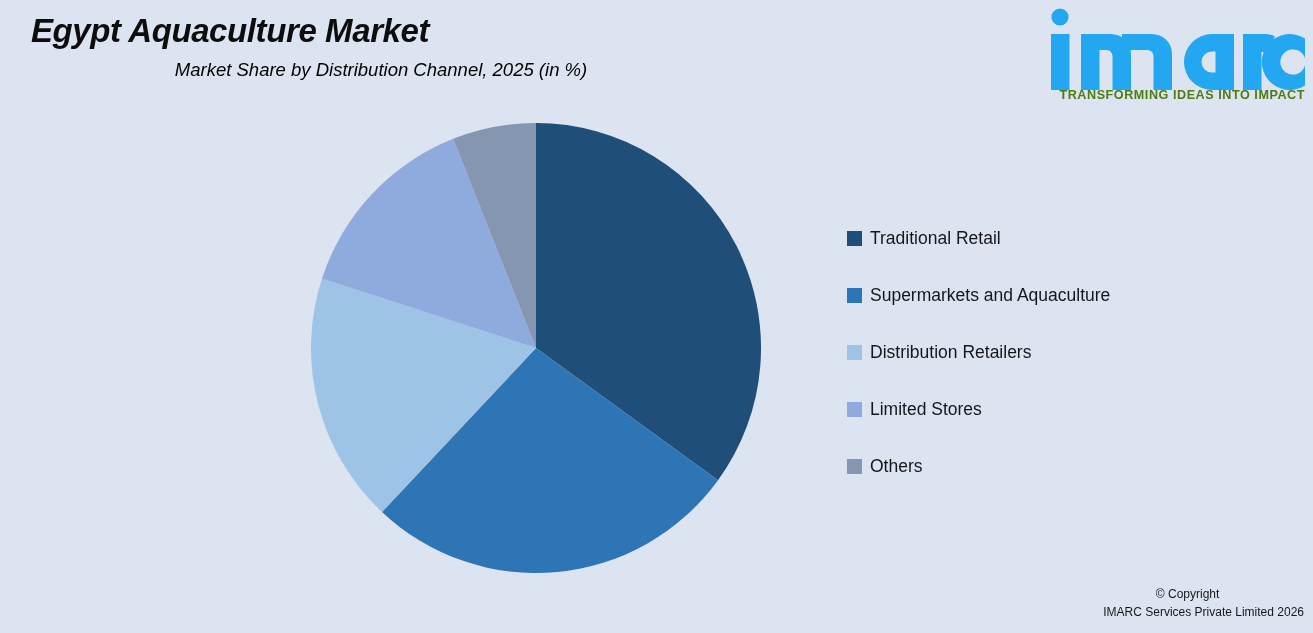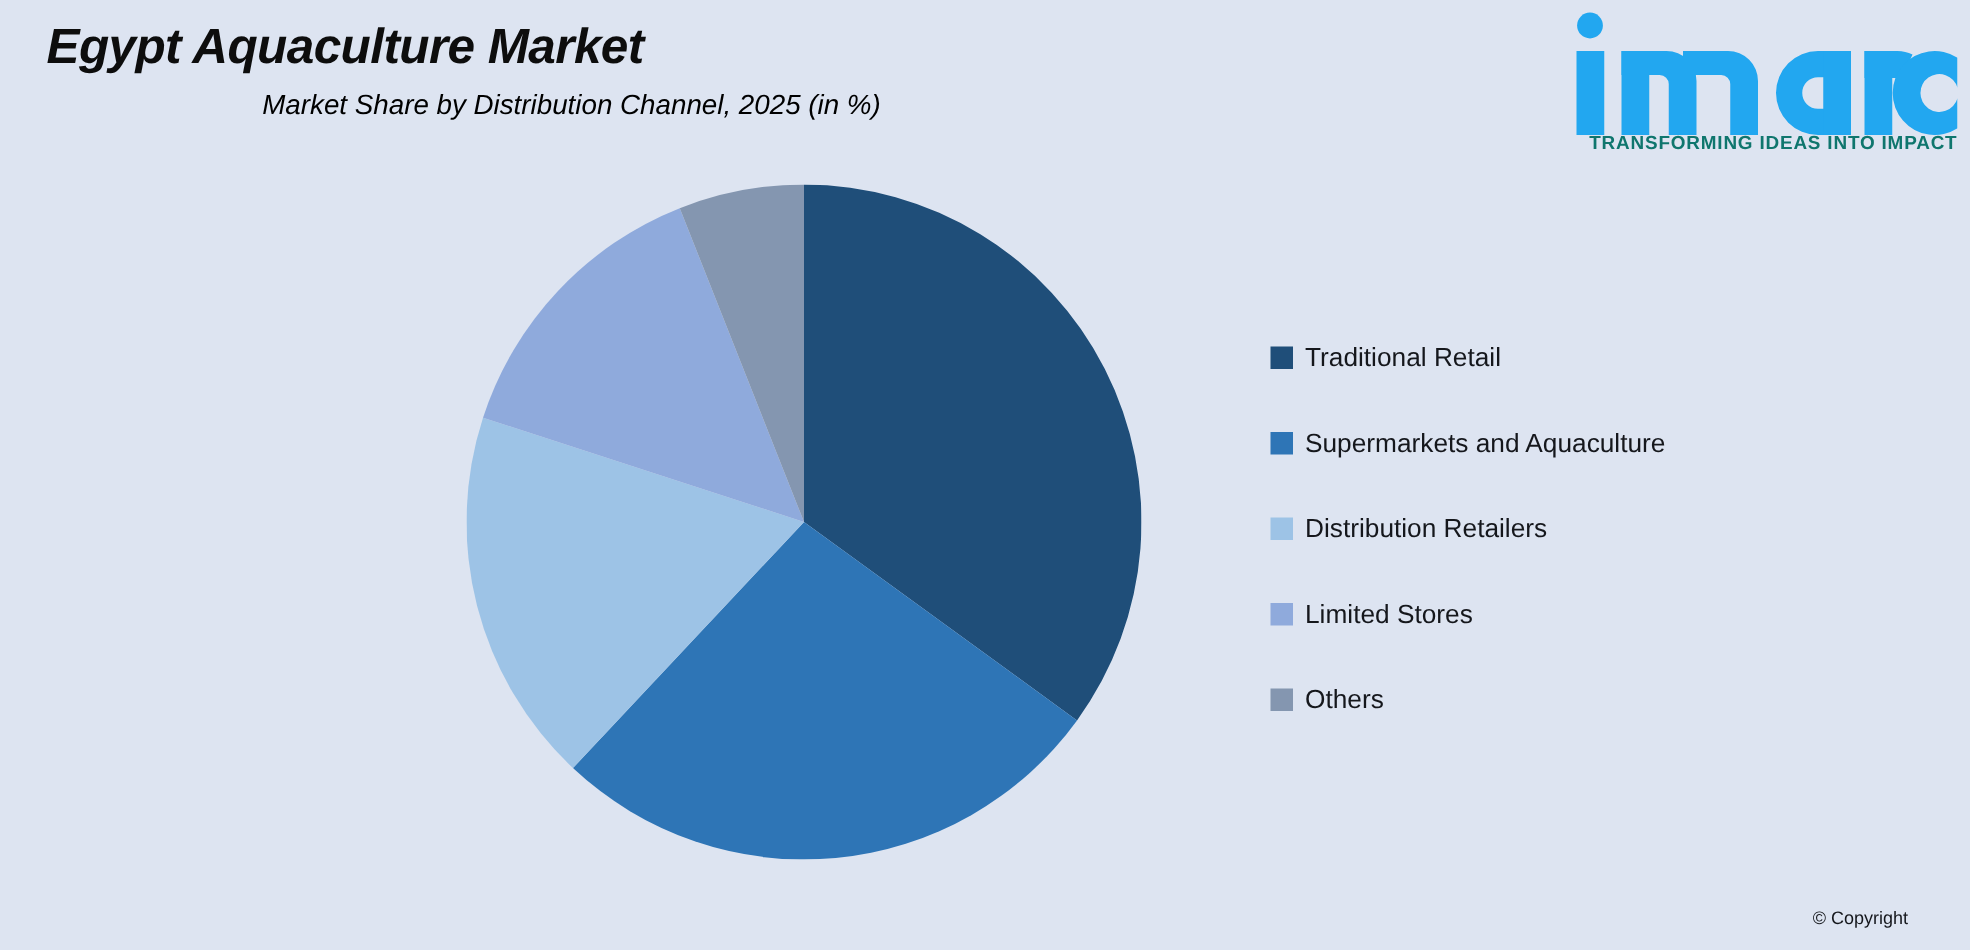--- a/index.html
+++ b/index.html
@@ -51,21 +51,21 @@
     height: 108px;
     text-align: right;
   }
   #logo-mark {
     display: block;
     margin-left: auto;
   }
   #logo-tagline {
     font-size: 12.6px;
     font-weight: bold;
-    color: #0f766e;
+    color: #4d7c0f;
     letter-spacing: 0.55px;
     margin-top: -2px;
     white-space: nowrap;
     text-align: right;
   }
 
   
   #pie-wrap {
     position: absolute;
     left: 311px;
@@ -184,13 +184,14 @@
 
   <div class="legend-item">
     <span class="legend-swatch" style="background: rgb(132, 150, 176);"></span>
     <span class="legend-label">Others</span>
   </div>
 
 </div>
 
 <div id="copyright">
   <div class="copy-line" id="copyright-line1">© Copyright</div>
+  <div class="copy-line">IMARC Services Private Limited 2026</div>
 </div>
 
 </body></html>

